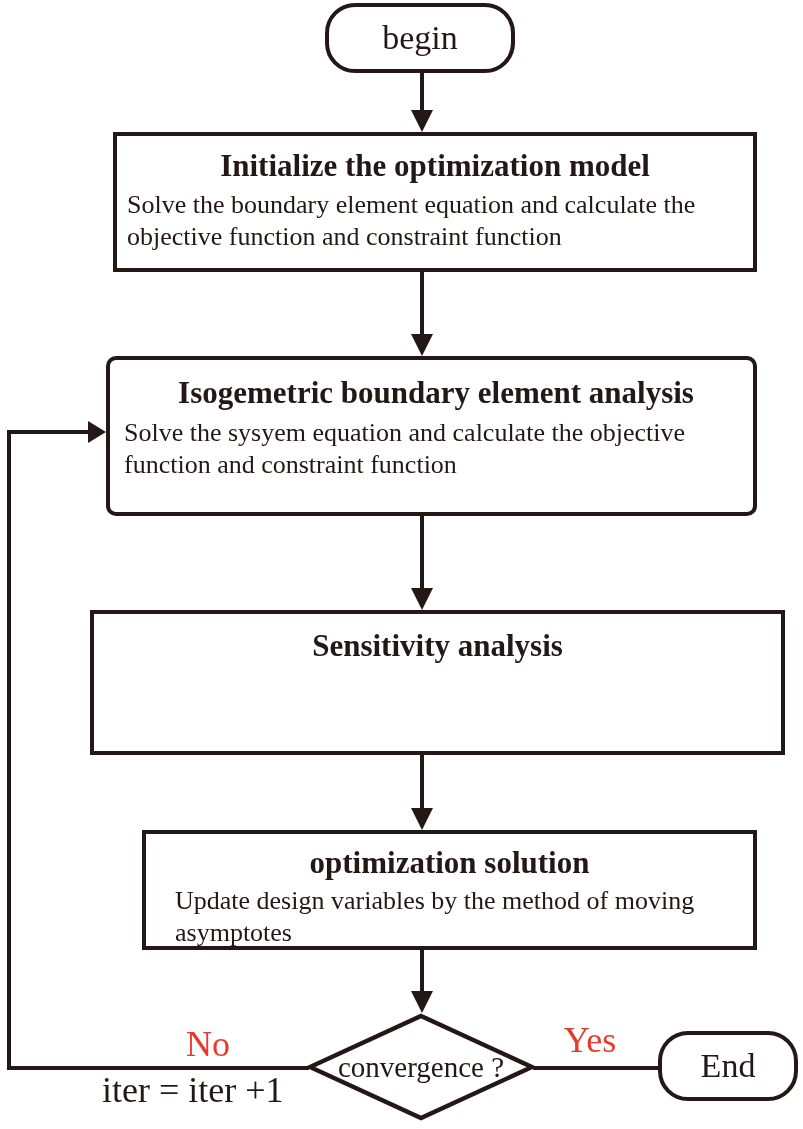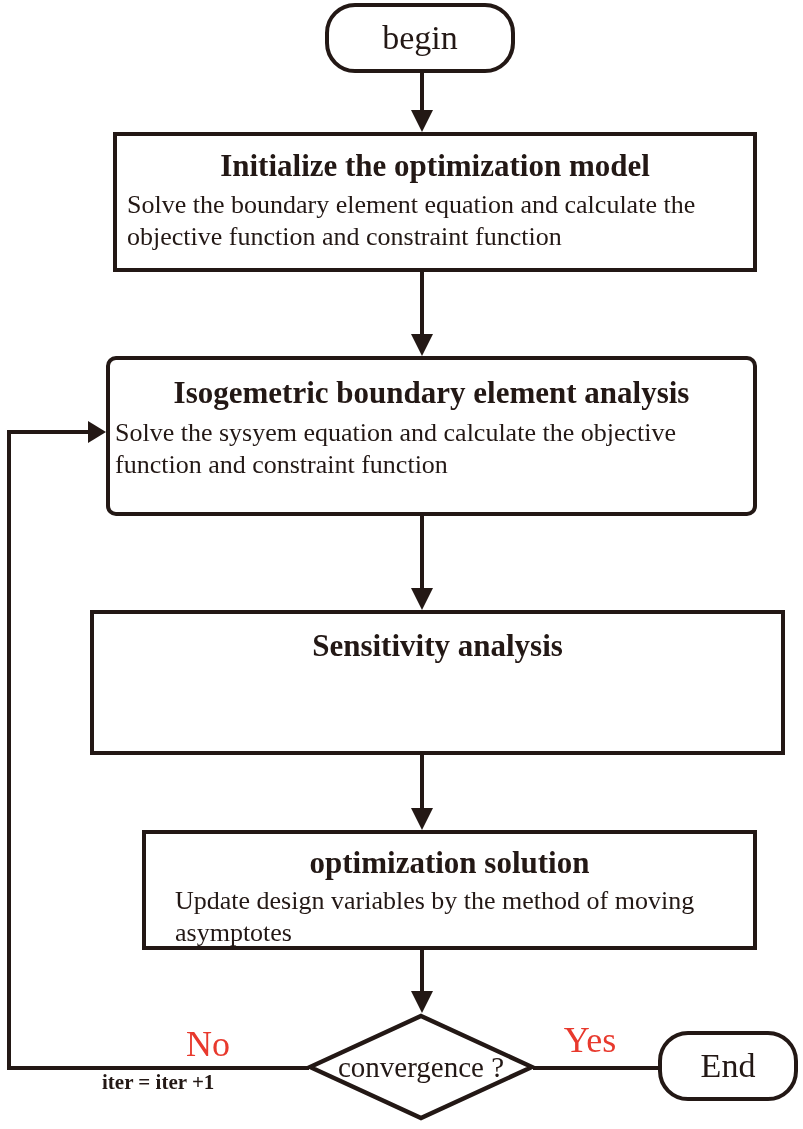--- a/index.html
+++ b/index.html
@@ -35,21 +35,21 @@
   #node-begin { left: 325px; top: 3px; width: 190px; height: 70px; }
   #node-end   { left: 658px; top: 1031px; width: 140px; height: 70px; }
 
   
   .process {
     position: absolute;
     border: 4px solid var(--ink);
     background: var(--background);
   }
   #node-initialize   { left: 113px; top: 132px; width: 644px; height: 140px; }
-  #node-igabem       { left: 106px; top: 356px; width: 651px; height: 160px; border-radius: 10px; }
+  #node-igabem       { left: 106px; top: 356px; width: 651px; height: 160px; border-radius: 10px; padding-left: 9px; }
   #node-sensitivity  { left:  90px; top: 610px; width: 695px; height: 145px; }
   #node-optimization { left: 142px; top: 830px; width: 615px; height: 120px; }
 
   .process-title {
     font-weight: 700;
     font-size: 31px;
     text-align: center;
     line-height: 1.15;
   }
   .process-body {
@@ -116,21 +116,21 @@
     position: absolute;
     color: var(--accent-red);
     font-size: 36px;
     line-height: 1;
     text-align: center;
   }
   #label-no  { left: 163px; top: 1026px; width: 90px; }
   #label-yes { left: 545px; top: 1022px; width: 90px; }
   #label-iter {
     position: absolute; left: 102px; top: 1072px;
-    color: var(--ink); font-size: 21px; line-height: 1; font-weight: bold;
+    color: var(--ink); font-size: 36px; line-height: 1;
   }
 </style>
 </head>
 <body>
 
 <div class="canvas">
 
   <div class="terminal" id="node-begin">begin</div>
 
   <div class="line vline" id="line-begin-initialize"></div>

